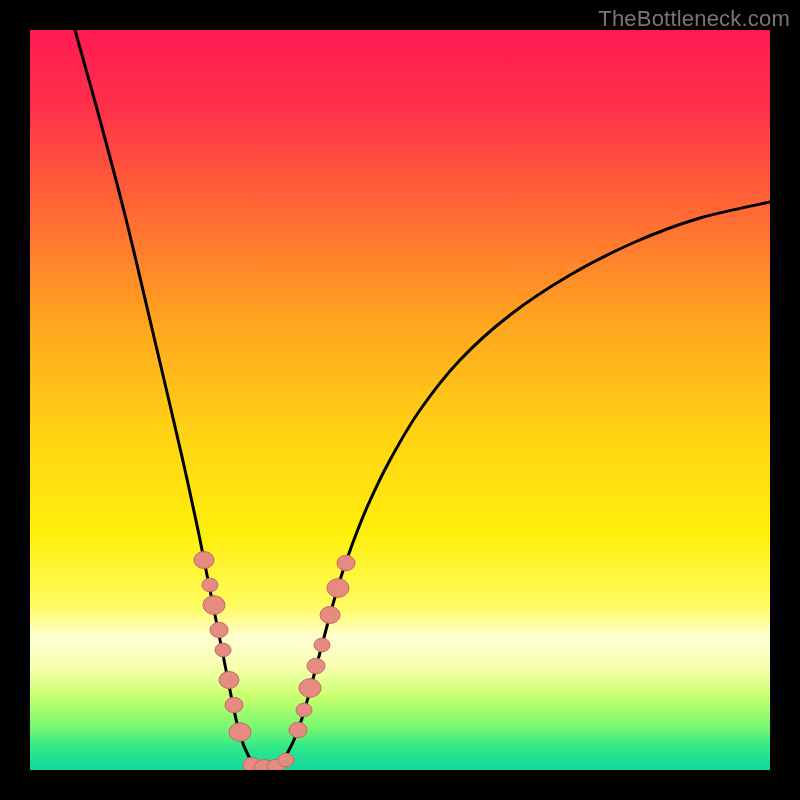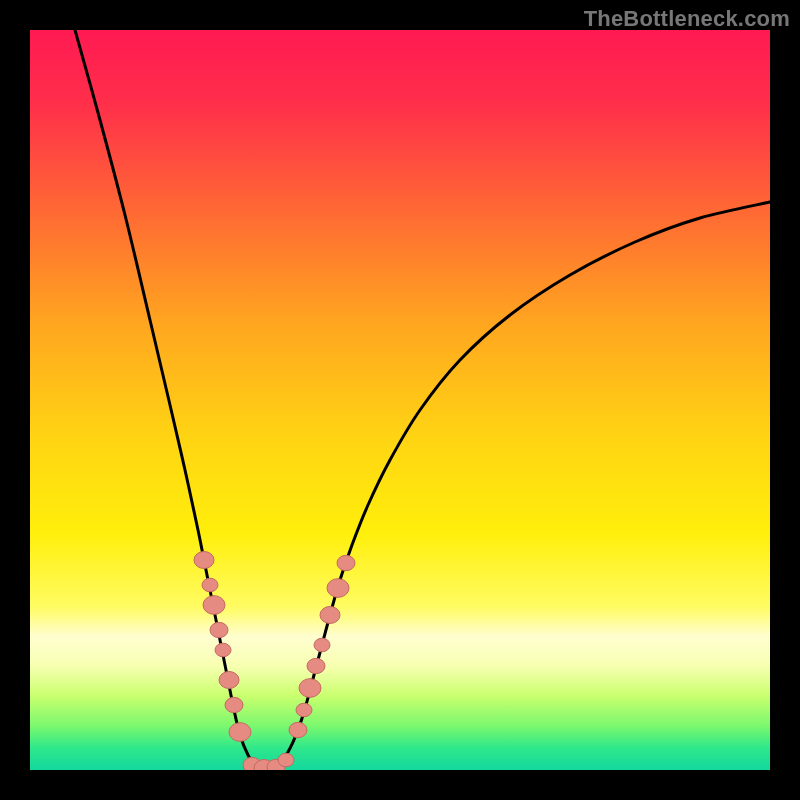--- a/index.html
+++ b/index.html
@@ -33,21 +33,21 @@
     width: 100%;
     height: 100%;
     pointer-events: none;
   }
   .watermark {
     position: absolute;
     top: 6px;
     right: 10px;
     color: #777;
     font-size: 22px;
-    font-weight: 700;
+    font-weight: 400;
     letter-spacing: 0.2px;
   }
 </style>
 </head>
 <body>
 
 <div class="watermark">TheBottleneck.com</div>
 
 <div class="frame">
   <svg class="gradient" viewBox="0 0 740 740" preserveAspectRatio="none">

